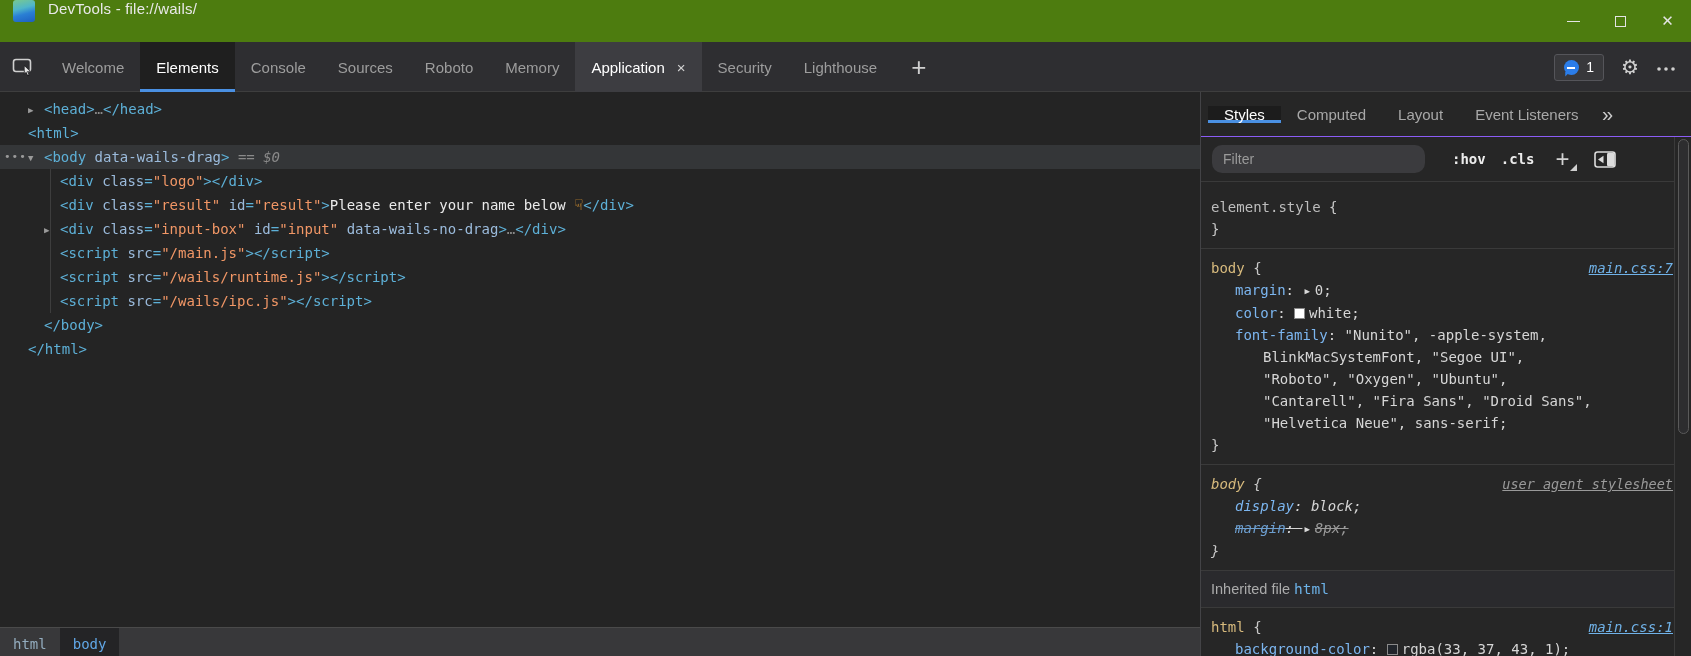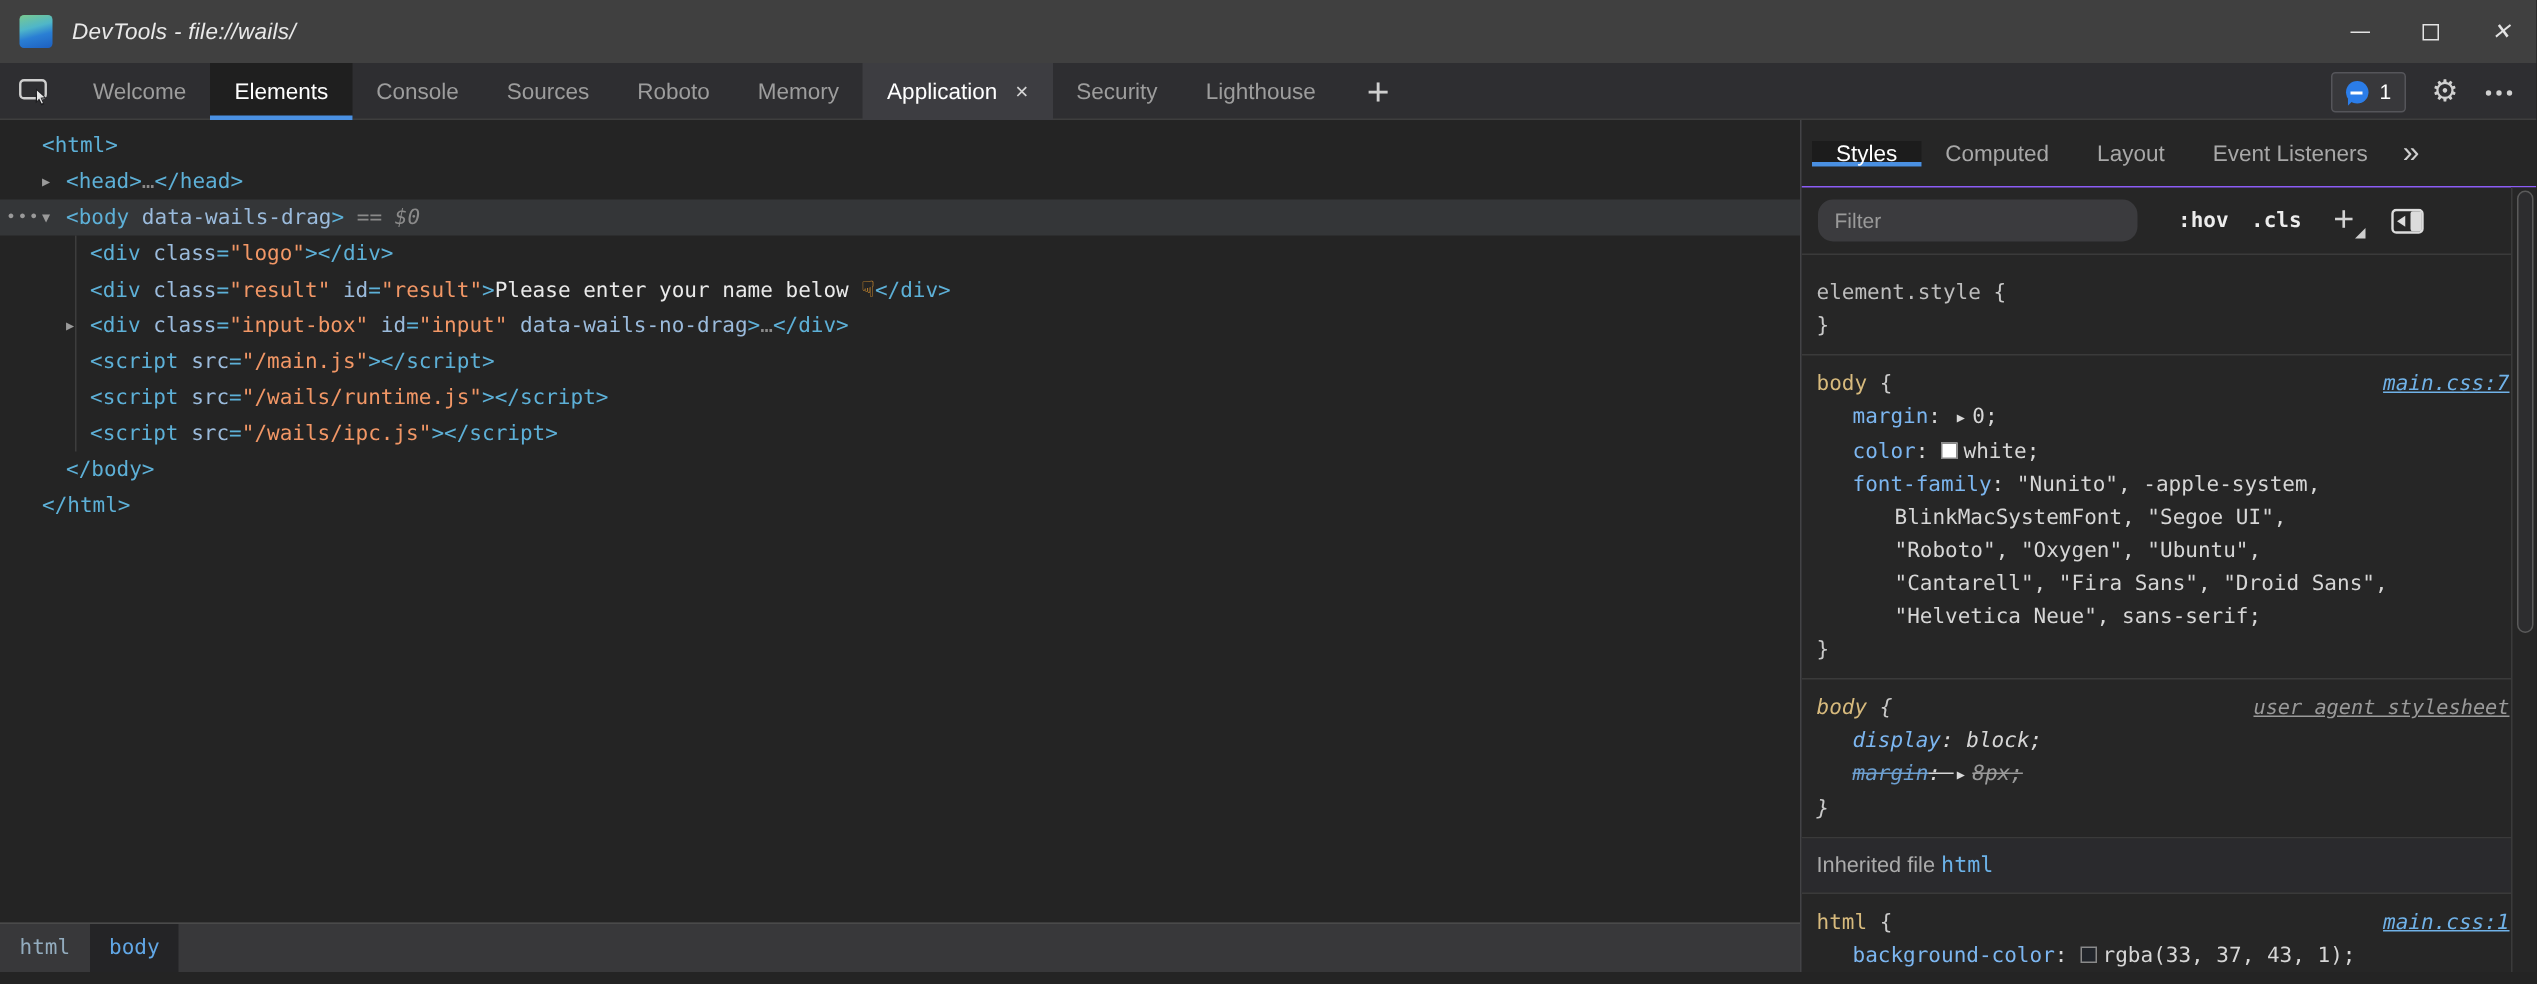--- a/index.html
+++ b/index.html
@@ -3,30 +3,30 @@
 <meta charset="utf-8">
 <style>
   * { box-sizing: border-box; }
   html,body { margin:0; padding:0; }
   body {
     width:1691px; height:656px; overflow:hidden; position:relative;
     background:#242424; font-family:"Liberation Sans", sans-serif;
     -webkit-font-smoothing:antialiased;
   }
   
-  .titlebar { height:42px; background:#404040; display:flex; align-items:center; color:#e9e9e9;font-style:italic; }
+  .titlebar { height:42px; background:#4d7c0f; display:flex; align-items:flex-start; color:#e9e9e9; }
   .app-icon { width:22px; height:22px; margin-left:13px; border-radius:3px;
     background:linear-gradient(165deg,#79c98f 0%,#4fb6c9 38%,#2a7fd4 62%,#1d5fc0 100%); }
   .win-title { margin-left:13px; font-size:15px; letter-spacing:.2px; }
   .win-controls { margin-left:auto; display:flex; height:42px; }
   .wc { width:47px; display:flex; align-items:center; justify-content:center; color:#e4e4e4; font-size:15px; }
   .wc .min { display:block; width:13px; height:1px; background:#e4e4e4; }
   .wc .max { display:block; width:11px; height:11px; border:1px solid #e4e4e4; }
   
-  .toolbar { height:38px; background:#2e2e31; display:flex; align-items:stretch;
+  .toolbar { height:50px; background:#2e2e31; display:flex; align-items:stretch;
     box-shadow: inset 0 -1px 0 #3e3e3e; }
   .inspect-btn { width:46px; display:flex; align-items:center; justify-content:center; }
   #tab-strip { display:flex; align-items:stretch; }
   .tab { padding:0 16px; display:flex; align-items:center; color:#9d9d9d; font-size:15px; white-space:nowrap; }
   .tab.active { background:#1f1f1f; color:#ffffff; box-shadow: inset 0 -3px 0 #4a90e2; }
   .tab.highlighted { background:#3d3d41; color:#ffffff; }
   .tab-close { margin-left:12px; color:#d4d4d4; font-size:15px; line-height:1; }
   .newtab-btn { display:flex; align-items:center; padding:0 18px; color:#cfcfcf; font-size:26px; font-weight:200; }
   .toolbar-right { margin-left:auto; display:flex; align-items:center; gap:17px; padding-right:15px; }
   .issues-badge { display:flex; align-items:center; gap:7px; height:27px; padding:0 9px;
@@ -179,22 +179,22 @@
           <circle cx="17" cy="3" r="1.8" fill="#d0d0d0"></circle>
       </svg>
     </div>
   </div>
 </div>
 
 <div class="main">
 
   <div class="elements-panel">
     <div class="code-area" id="code-area">
+        <div class="cl" style="padding-left: 44px;"><span class="tw">▶</span><span class="sg-t">&lt;head&gt;</span><span class="sg-g">…</span><span class="sg-t">&lt;/head&gt;</span></div>
         <div class="cl" style="padding-left: 28px;"><span class="sg-t">&lt;html&gt;</span></div>
-        <div class="cl" style="padding-left: 44px;"><span class="tw">▶</span><span class="sg-t">&lt;head&gt;</span><span class="sg-g">…</span><span class="sg-t">&lt;/head&gt;</span></div>
         <div class="cl sel" style="padding-left: 44px;"><span class="gutter">•••</span><span class="tw">▼</span><span class="sg-t">&lt;body </span><span class="sg-a">data-wails-drag</span><span class="sg-t">&gt;</span><span class="sg-gi"> == $0</span></div>
         <div class="cl" style="padding-left: 60px;"><span class="sg-t">&lt;div </span><span class="sg-a">class</span><span class="sg-t">=</span><span class="sg-v">"logo"</span><span class="sg-t">&gt;&lt;/div&gt;</span></div>
         <div class="cl" style="padding-left: 60px;"><span class="sg-t">&lt;div </span><span class="sg-a">class</span><span class="sg-t">=</span><span class="sg-v">"result"</span><span class="sg-t"> </span><span class="sg-a">id</span><span class="sg-t">=</span><span class="sg-v">"result"</span><span class="sg-t">&gt;</span><span class="sg-x">Please enter your name below </span><span class="sg-e">☟</span><span class="sg-t">&lt;/div&gt;</span></div>
         <div class="cl" style="padding-left: 60px;"><span class="tw">▶</span><span class="sg-t">&lt;div </span><span class="sg-a">class</span><span class="sg-t">=</span><span class="sg-v">"input-box"</span><span class="sg-t"> </span><span class="sg-a">id</span><span class="sg-t">=</span><span class="sg-v">"input"</span><span class="sg-t"> </span><span class="sg-a">data-wails-no-drag</span><span class="sg-t">&gt;</span><span class="sg-g">…</span><span class="sg-t">&lt;/div&gt;</span></div>
         <div class="cl" style="padding-left: 60px;"><span class="sg-t">&lt;script </span><span class="sg-a">src</span><span class="sg-t">=</span><span class="sg-v">"/main.js"</span><span class="sg-t">&gt;&lt;/script&gt;</span></div>
         <div class="cl" style="padding-left: 60px;"><span class="sg-t">&lt;script </span><span class="sg-a">src</span><span class="sg-t">=</span><span class="sg-v">"/wails/runtime.js"</span><span class="sg-t">&gt;&lt;/script&gt;</span></div>
         <div class="cl" style="padding-left: 60px;"><span class="sg-t">&lt;script </span><span class="sg-a">src</span><span class="sg-t">=</span><span class="sg-v">"/wails/ipc.js"</span><span class="sg-t">&gt;&lt;/script&gt;</span></div>
         <div class="cl" style="padding-left: 44px;"><span class="sg-t">&lt;/body&gt;</span></div>
         <div class="cl" style="padding-left: 28px;"><span class="sg-t">&lt;/html&gt;</span></div>
         <div class="guide" style="top: 77px; height: 144px;"></div>

